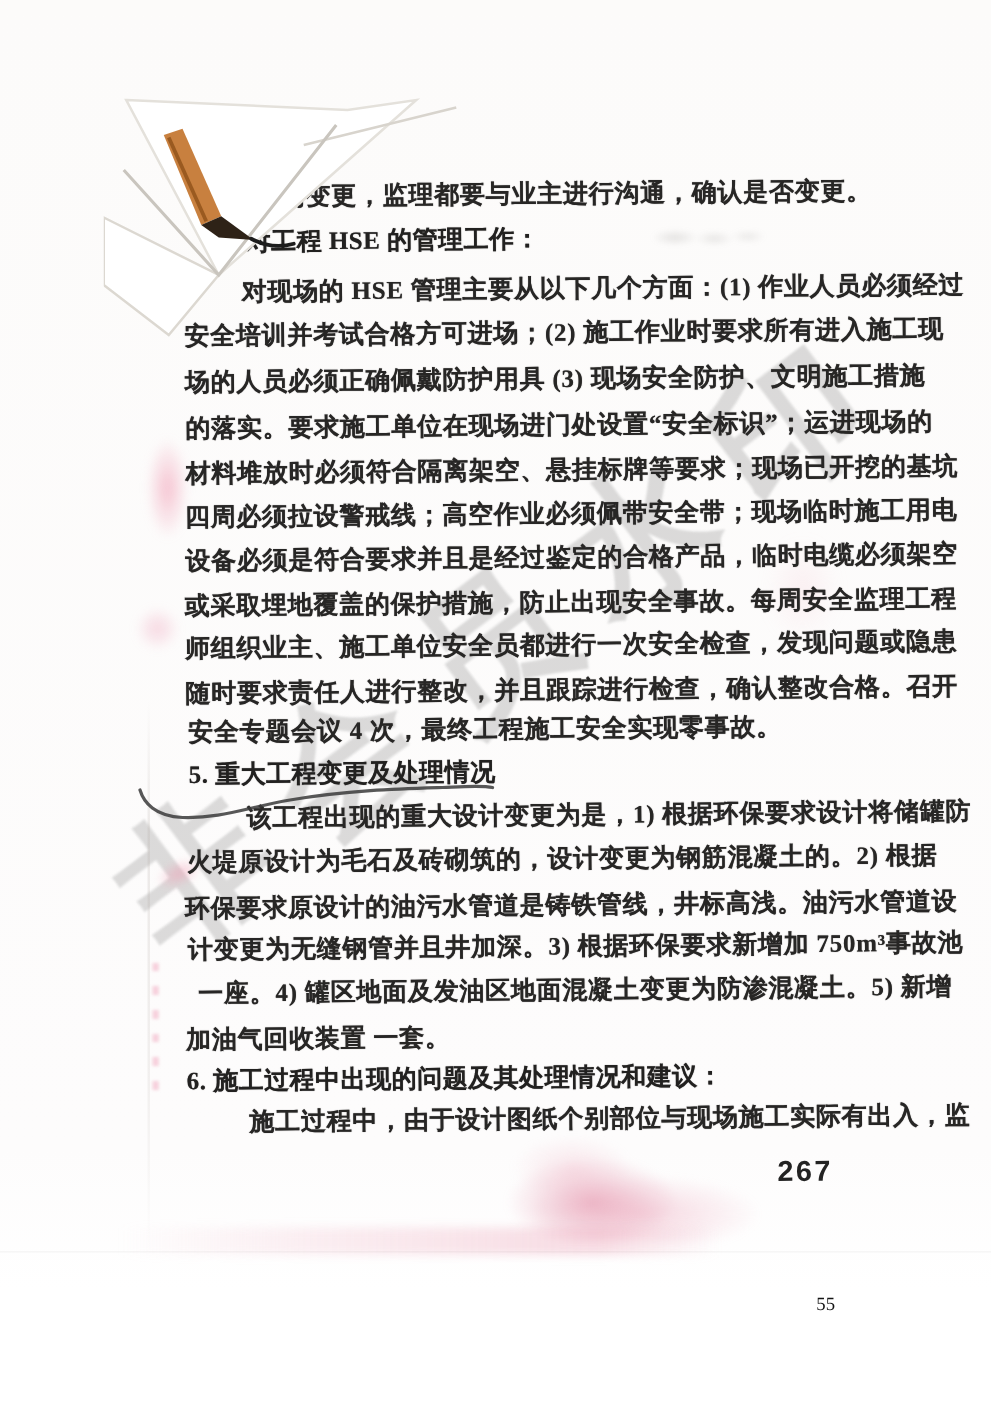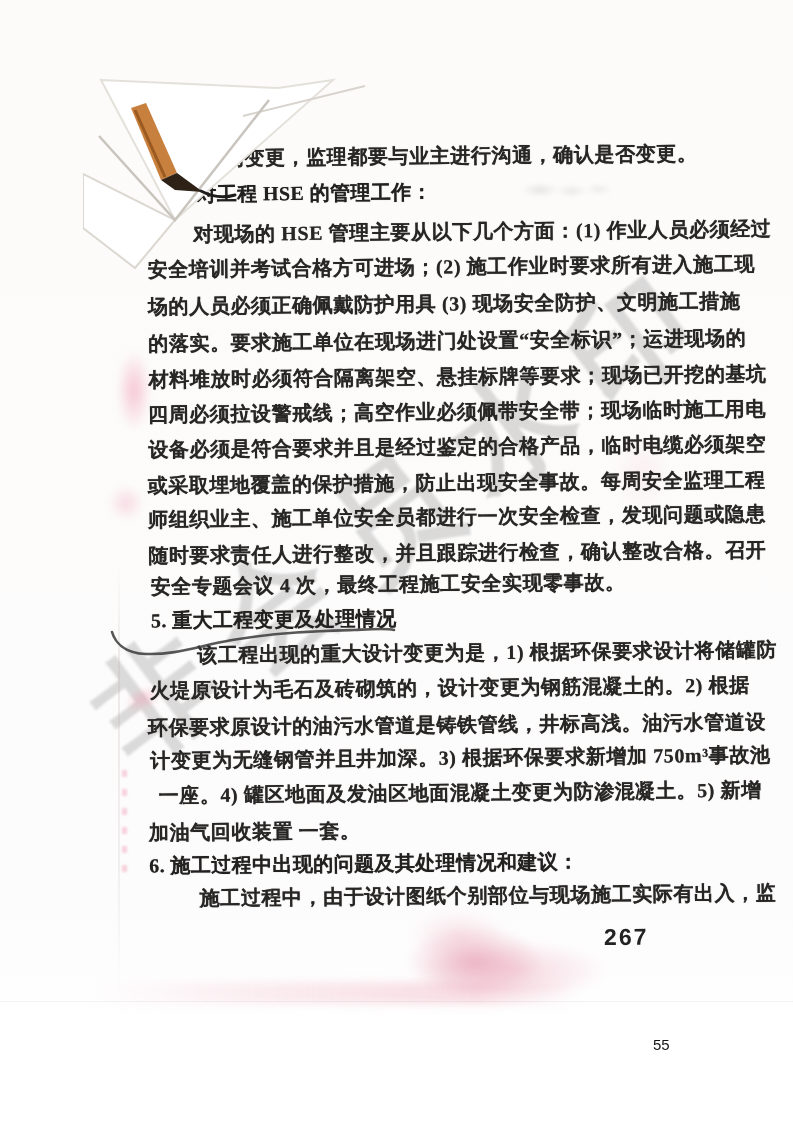--- a/index.html
+++ b/index.html
@@ -14,27 +14,27 @@
     transform:rotate(-0.55deg);transform-origin:400px 520px;
   }
   .line{
     position:absolute;white-space:nowrap;
     font-size:20px;font-weight:600;color:#272625;
     letter-spacing:0.6px;line-height:24px;
     text-shadow:0 0 0.7px rgba(40,38,36,0.75);
   }
   .h{font-weight:800;letter-spacing:0.4px;color:#222120;}
   .scan-num{
-    position:absolute;left:600px;top:926px;
+    position:absolute;left:618px;top:926px;
     font-family:"Liberation Sans", sans-serif;
     font-size:23px;font-weight:700;letter-spacing:2px;color:#232323;
   }
   .pdf-num{
     position:absolute;left:653px;top:1036px;
-    font-family:Liberation Sans, sans-serif;
+    font-family:Liberation Serif, serif;
     font-size:15px;font-weight:400;color:#141414;
   }
   
   .watermark{
     position:absolute;left:33px;top:432px;width:740px;height:150px;
     transform:rotate(-37deg);transform-origin:center center;
     font-size:118px;font-weight:700;letter-spacing:30px;
     color:rgba(145,145,145,0.32);white-space:nowrap;text-align:center;
     filter:blur(1px);user-select:none;
   }

